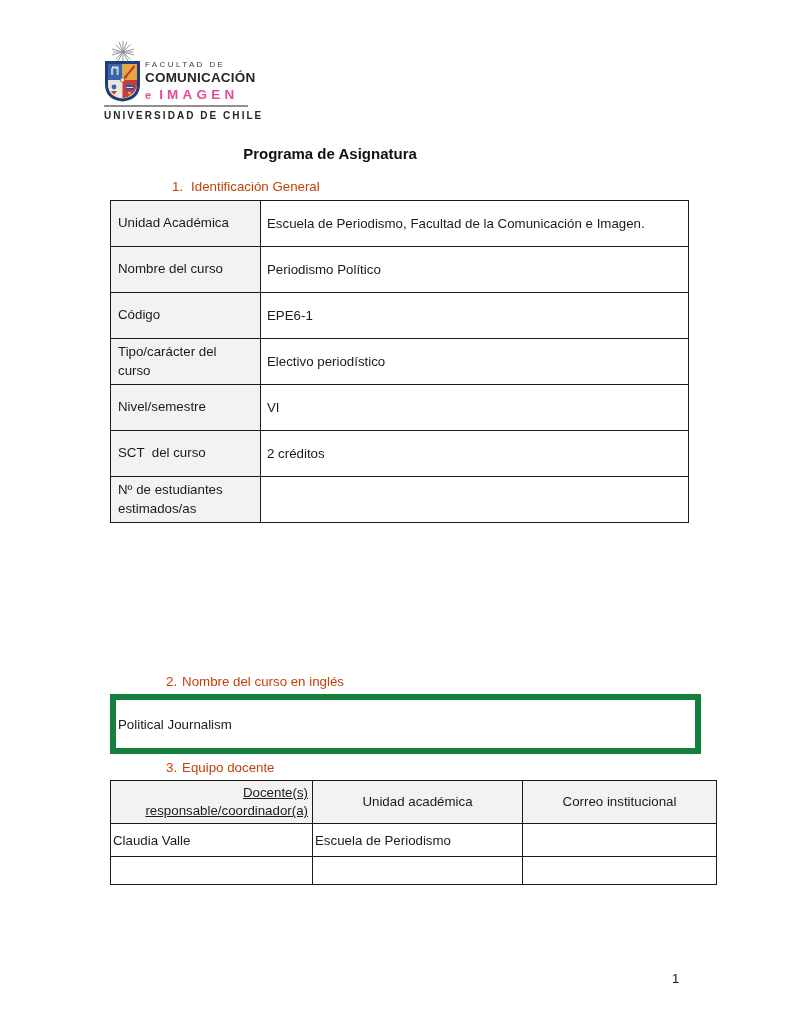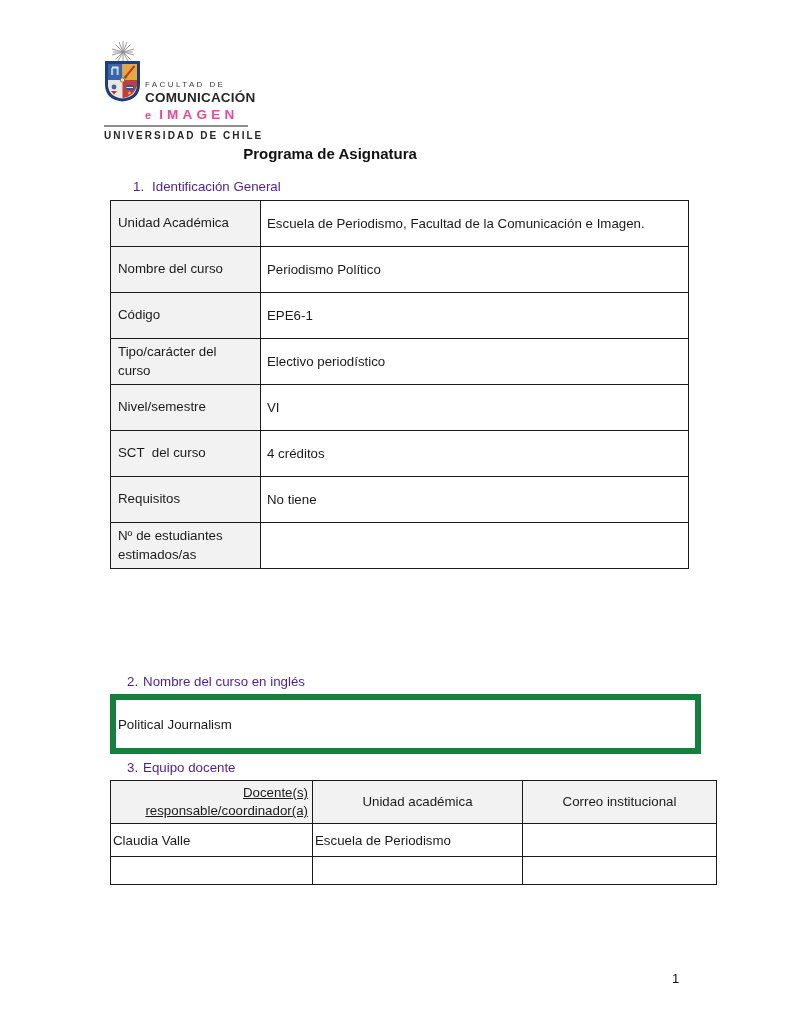--- a/index.html
+++ b/index.html
@@ -13,41 +13,41 @@
   }
   .page { position: relative; width: 800px; height: 1035px; }
 
   
   .logo { position: absolute; left: 104px; top: 40px; width: 144px; }
   .logo .starburst { position: absolute; left: 6px; top: 0; }
   .logo .shield { position: absolute; left: 0; top: 20px; }
   .logo-text { margin-left: 41px; padding-top: 20px; }
   .logo-fac {
     font-size: 8px; letter-spacing: 2.4px; color: #3a3a3a;
-    white-space: nowrap; line-height: 10px; margin-top: 20px;
+    white-space: nowrap; line-height: 10px;
   }
   .logo-com {
     font-size: 13.5px; font-weight: bold; letter-spacing: 0.2px;
     color: #262626; white-space: nowrap; line-height: 16px;
   }
   .logo-img { line-height: 16px; white-space: nowrap; color: #ec4899; }
   .logo-img .e { font-size: 11px; font-weight: bold; }
   .logo-img .imagen { font-size: 13.5px; font-weight: bold; letter-spacing: 4.2px; margin-left: 8px; }
   .logo-rule { width: 144px; height: 2px; background: #8f8f8f; margin-top: 2px; }
   .logo-univ {
     font-size: 10px; font-weight: bold; letter-spacing: 2.05px;
     color: #262626; margin-top: 3px; white-space: nowrap;
   }
 
   
   .doc-title {
     position: absolute; left: 0; top: 145px; width: 660px;
     text-align: center; font-size: 15px; font-weight: bold; color: #111;
   }
-  .sec-heading { position: absolute; font-size: 13.3px; color: #4c1d95; white-space: nowrap; }
+  .sec-heading { position: absolute; font-size: 13.3px; color: #c2410c; white-space: nowrap; margin-left: 39px; }
   .sec-1 { left: 133px; top: 179px; }
   .sec-2 { left: 127px; top: 674px; }
   .sec-3 { left: 127px; top: 760px; }
   .sec-heading .num { display: inline-block; }
   .sec-1 .lbl { margin-left: 8px; }
   .sec-2 .lbl, .sec-3 .lbl { margin-left: 5px; }
 
   
   table { border-collapse: collapse; table-layout: fixed; }
   td, th { border: 1px solid #1a1a1a; font-size: 13.3px; font-weight: normal; vertical-align: middle; }
@@ -157,25 +157,21 @@
         <td class="lbl-cell">Tipo/carácter del
 curso</td>
         <td class="val-cell">Electivo periodístico</td>
       </tr>
       <tr>
         <td class="lbl-cell">Nivel/semestre</td>
         <td class="val-cell">VI</td>
       </tr>
       <tr>
         <td class="lbl-cell">SCT  del curso</td>
-        <td class="val-cell">4 créditos</td>
-      </tr>
-      <tr>
-        <td class="lbl-cell">Requisitos</td>
-        <td class="val-cell">No tiene</td>
+        <td class="val-cell">2 créditos</td>
       </tr>
       <tr>
         <td class="lbl-cell">Nº de estudiantes
 estimados/as</td>
         <td class="val-cell"></td>
       </tr>
     </tbody>
   </table>
 
   <div class="sec-heading sec-2">

